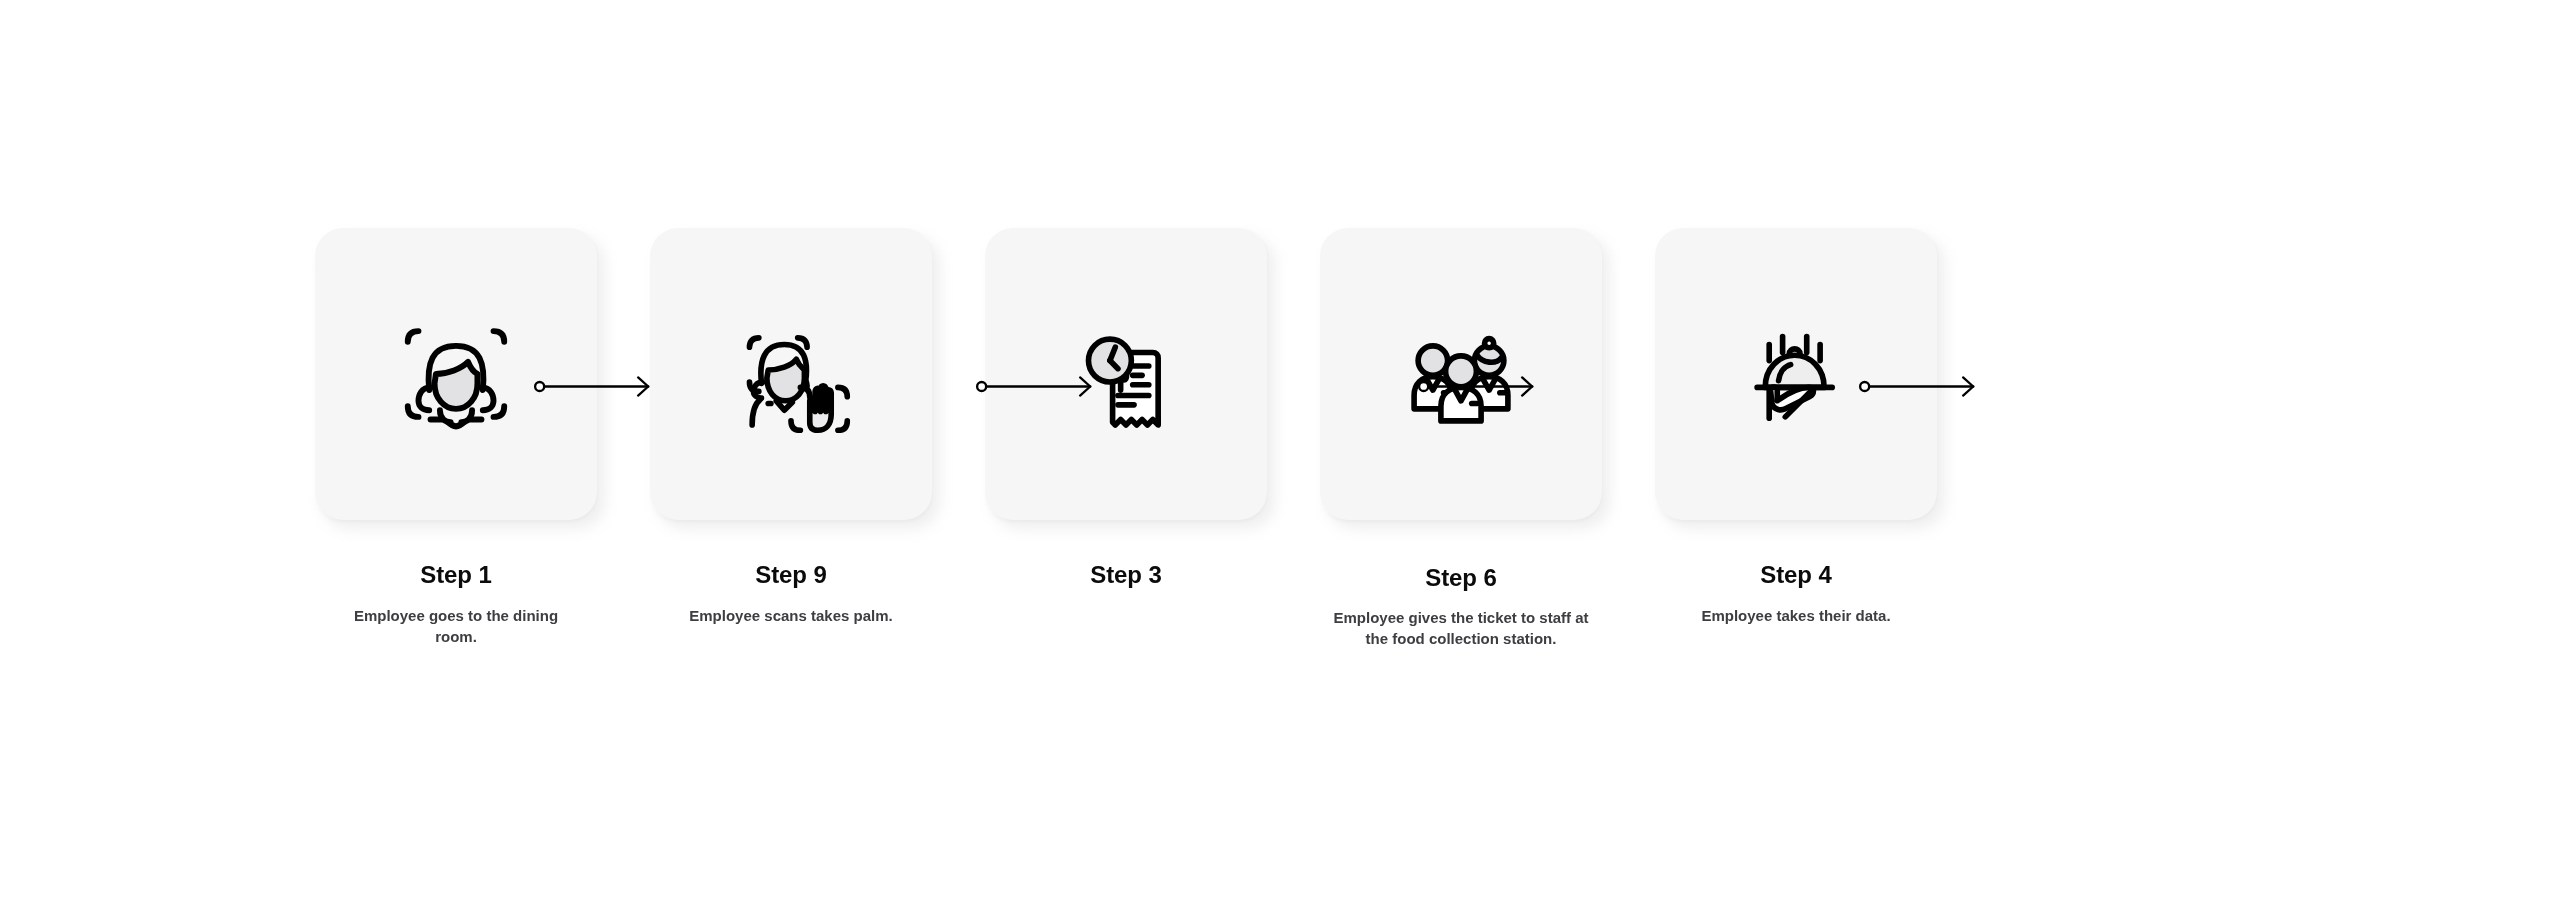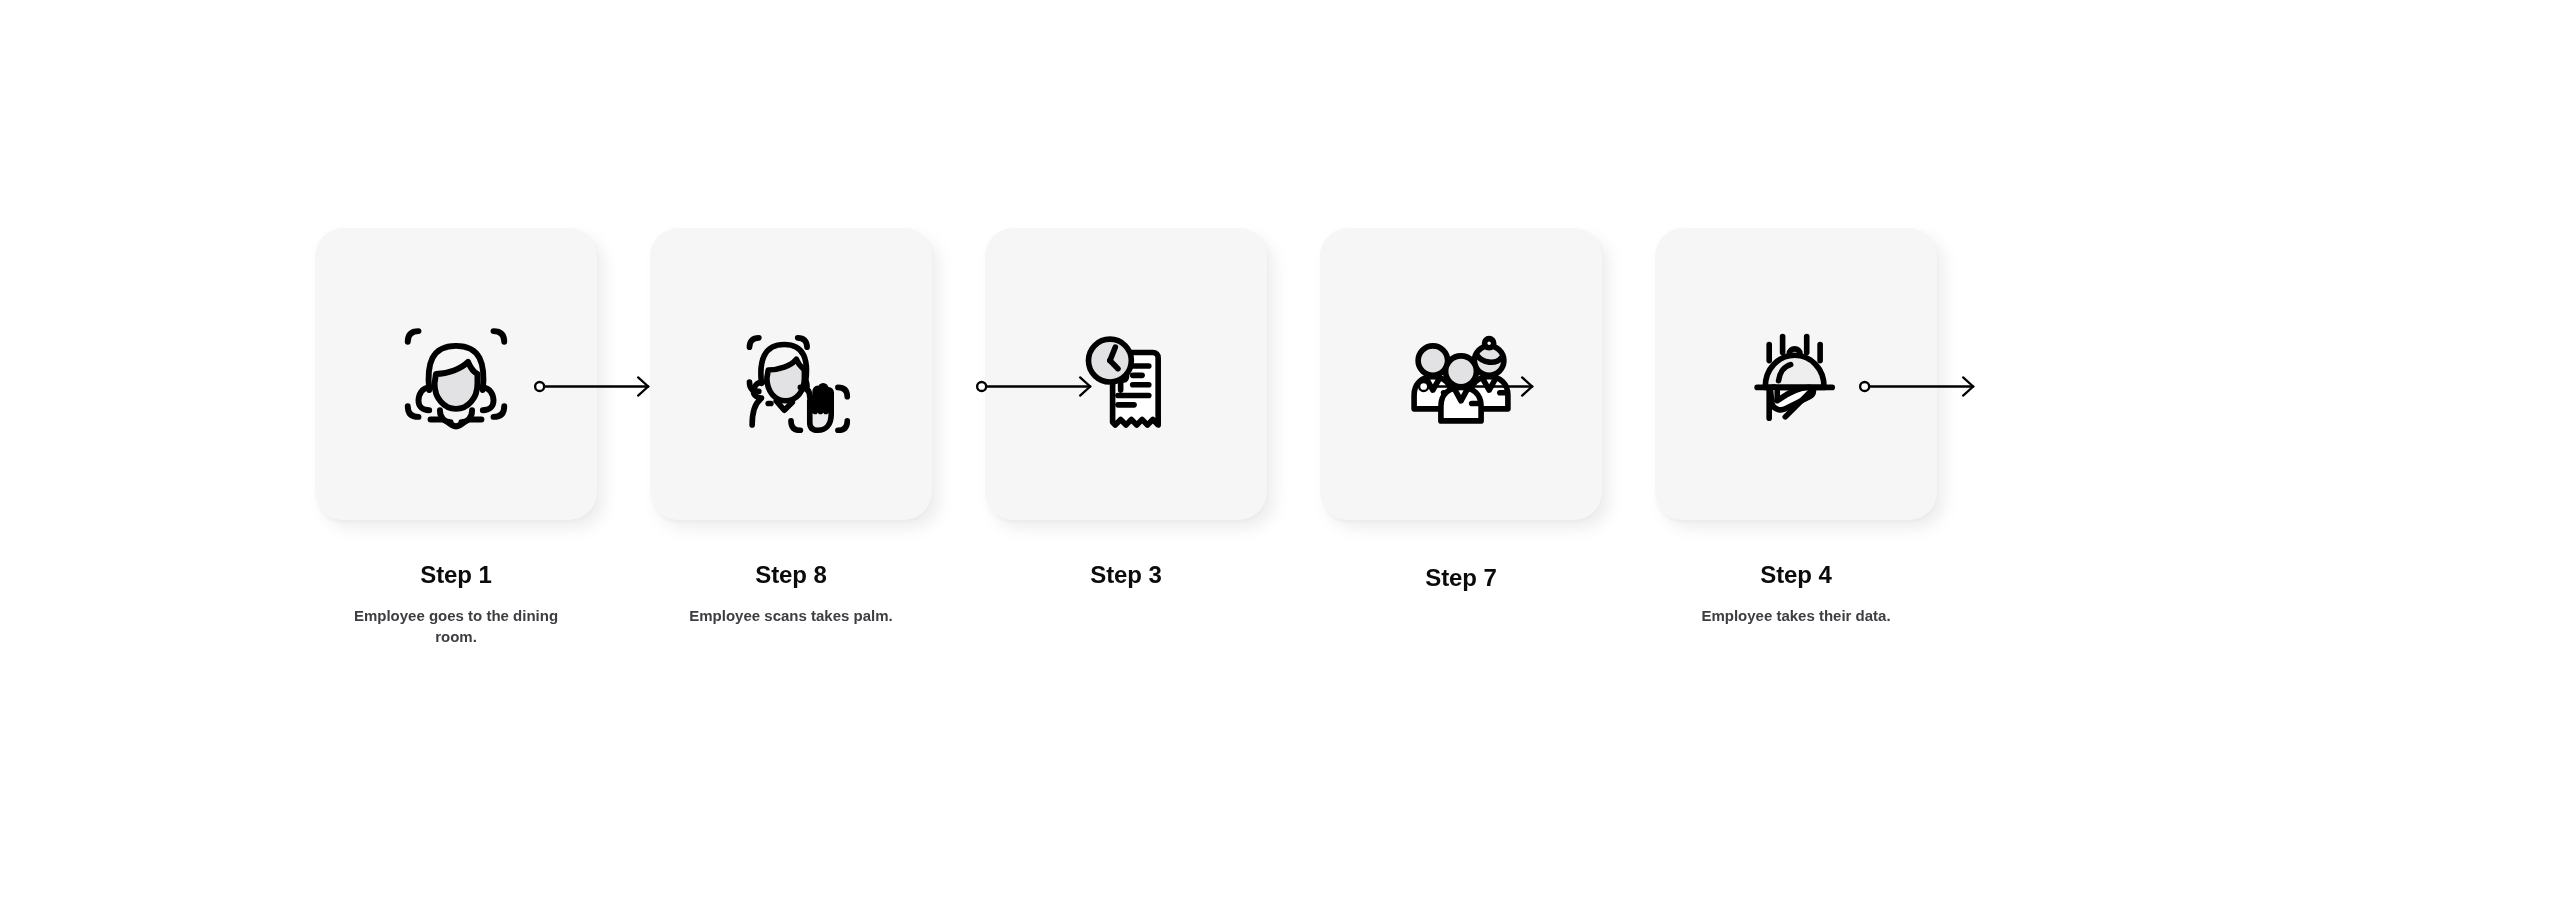--- a/index.html
+++ b/index.html
@@ -178,21 +178,21 @@
 
             <path d="M64 86 L64 70 C64 67 68 67 68 70 L68 78
                      L68 63 C68 60 72 60 72 63 L72 78
                      L72 61 C72 58 76 58 76 61 L76 78
                      L76 64 C76 61 80 61 80 64 L80 80
                      C80 88 76 92 70 92 C66 92 64 90 64 86 Z" fill="#ececee" stroke="#000000"></path>
           </svg>
         </span>
       </div>
       <div class="step-text">
-        <div class="step-title">Step 8</div>
+        <div class="step-title">Step 9</div>
         <div class="step-desc">Employee scans takes palm.</div>
       </div>
     </div>
 
     <div class="step step-3">
       <div class="card">
         <span>
           <svg width="134" height="134" viewBox="0 0 100 100" fill="none" stroke="#000000" stroke-width="4.2" stroke-linecap="round" stroke-linejoin="round">
 
             <path d="M40 34 L70 34 C72.5 34 74 35.6 74 38 L74 88
@@ -239,21 +239,22 @@
             <path d="M79 64 L83 64"></path>
 
             <circle cx="50" cy="48" r="11.5" fill="#e2e2e4" stroke="#000000"></circle>
             <path d="M35 85 L35 74 C35 65 41 60 50 60 C59 60 65 65 65 74 L65 85 Z" fill="#ffffff" stroke="#000000"></path>
             <path d="M45 61 L50 70 L55 61"></path>
             <path d="M58 72 L62 72"></path>
           </svg>
         </span>
       </div>
       <div class="step-text">
-        <div class="step-title">Step 7</div>
+        <div class="step-title">Step 6</div>
+        <div class="step-desc">Employee gives the ticket to staff at the food collection station.</div>
       </div>
     </div>
 
     <div class="step step-5">
       <div class="card">
         <span>
           <svg width="134" height="134" viewBox="0 0 100 100" fill="none" stroke="#000000" stroke-width="4.2" stroke-linecap="round" stroke-linejoin="round">
 
             <path d="M30 28 L30 40"></path>
             <path d="M40 22 L40 34"></path>

